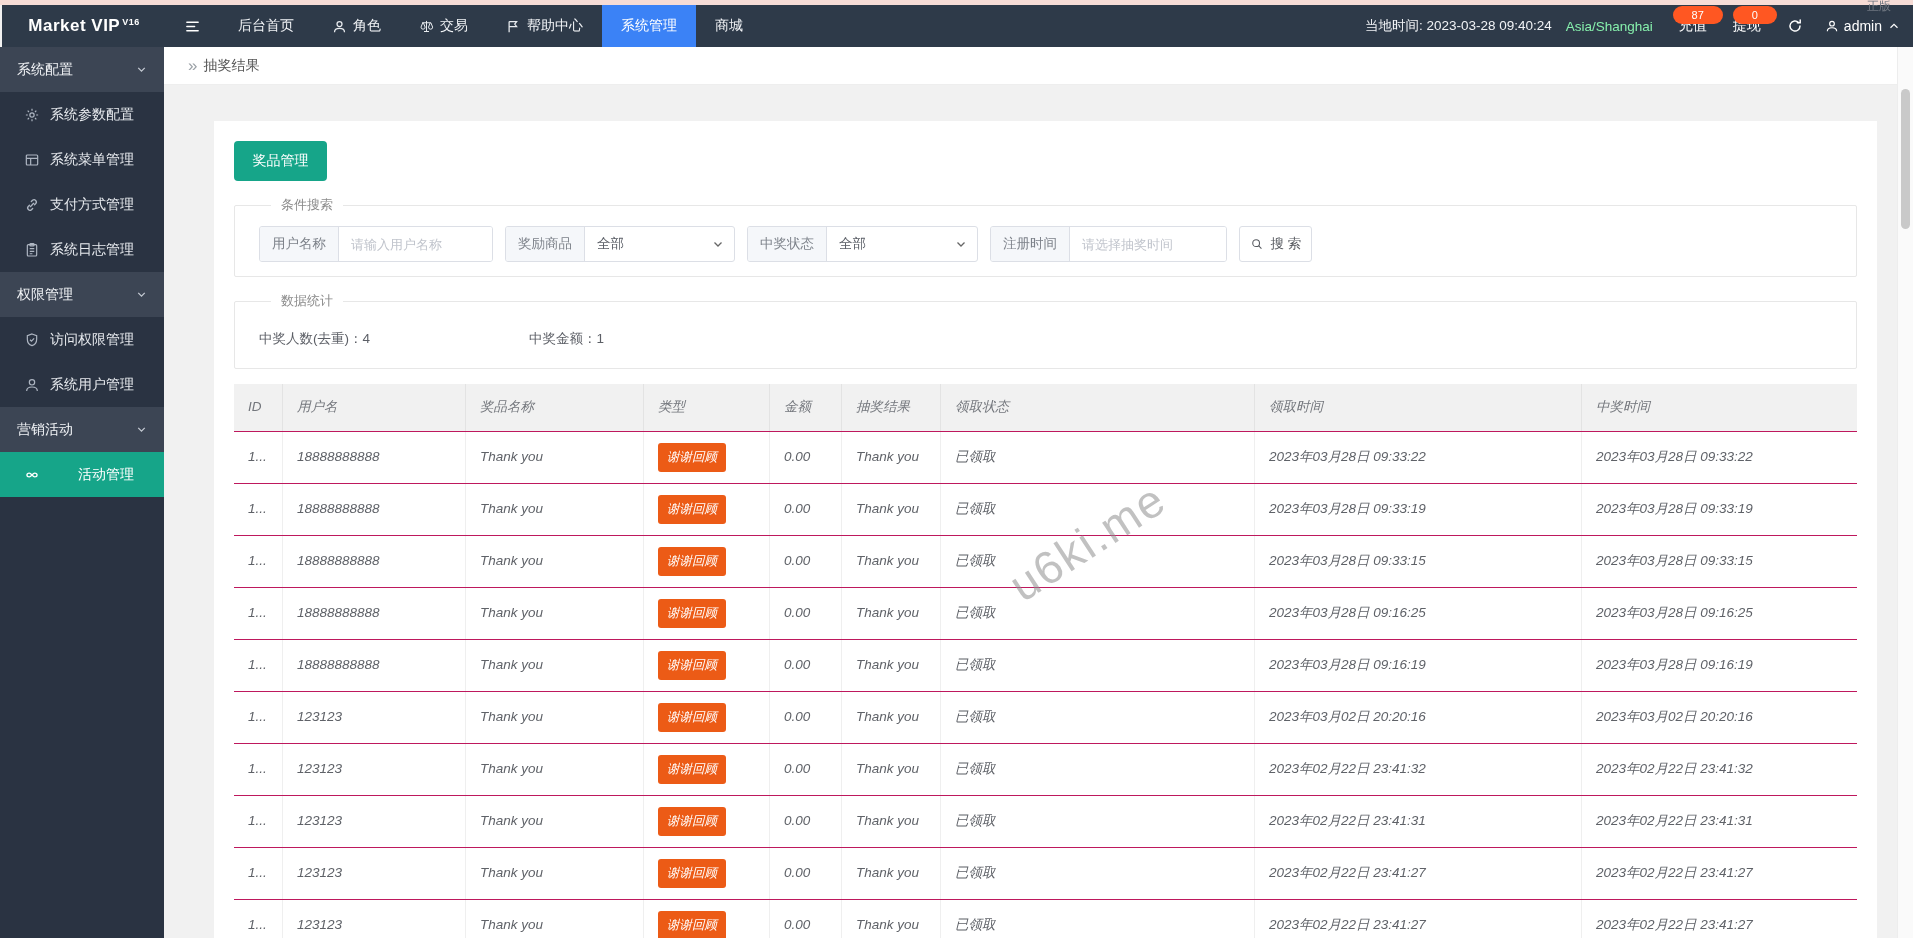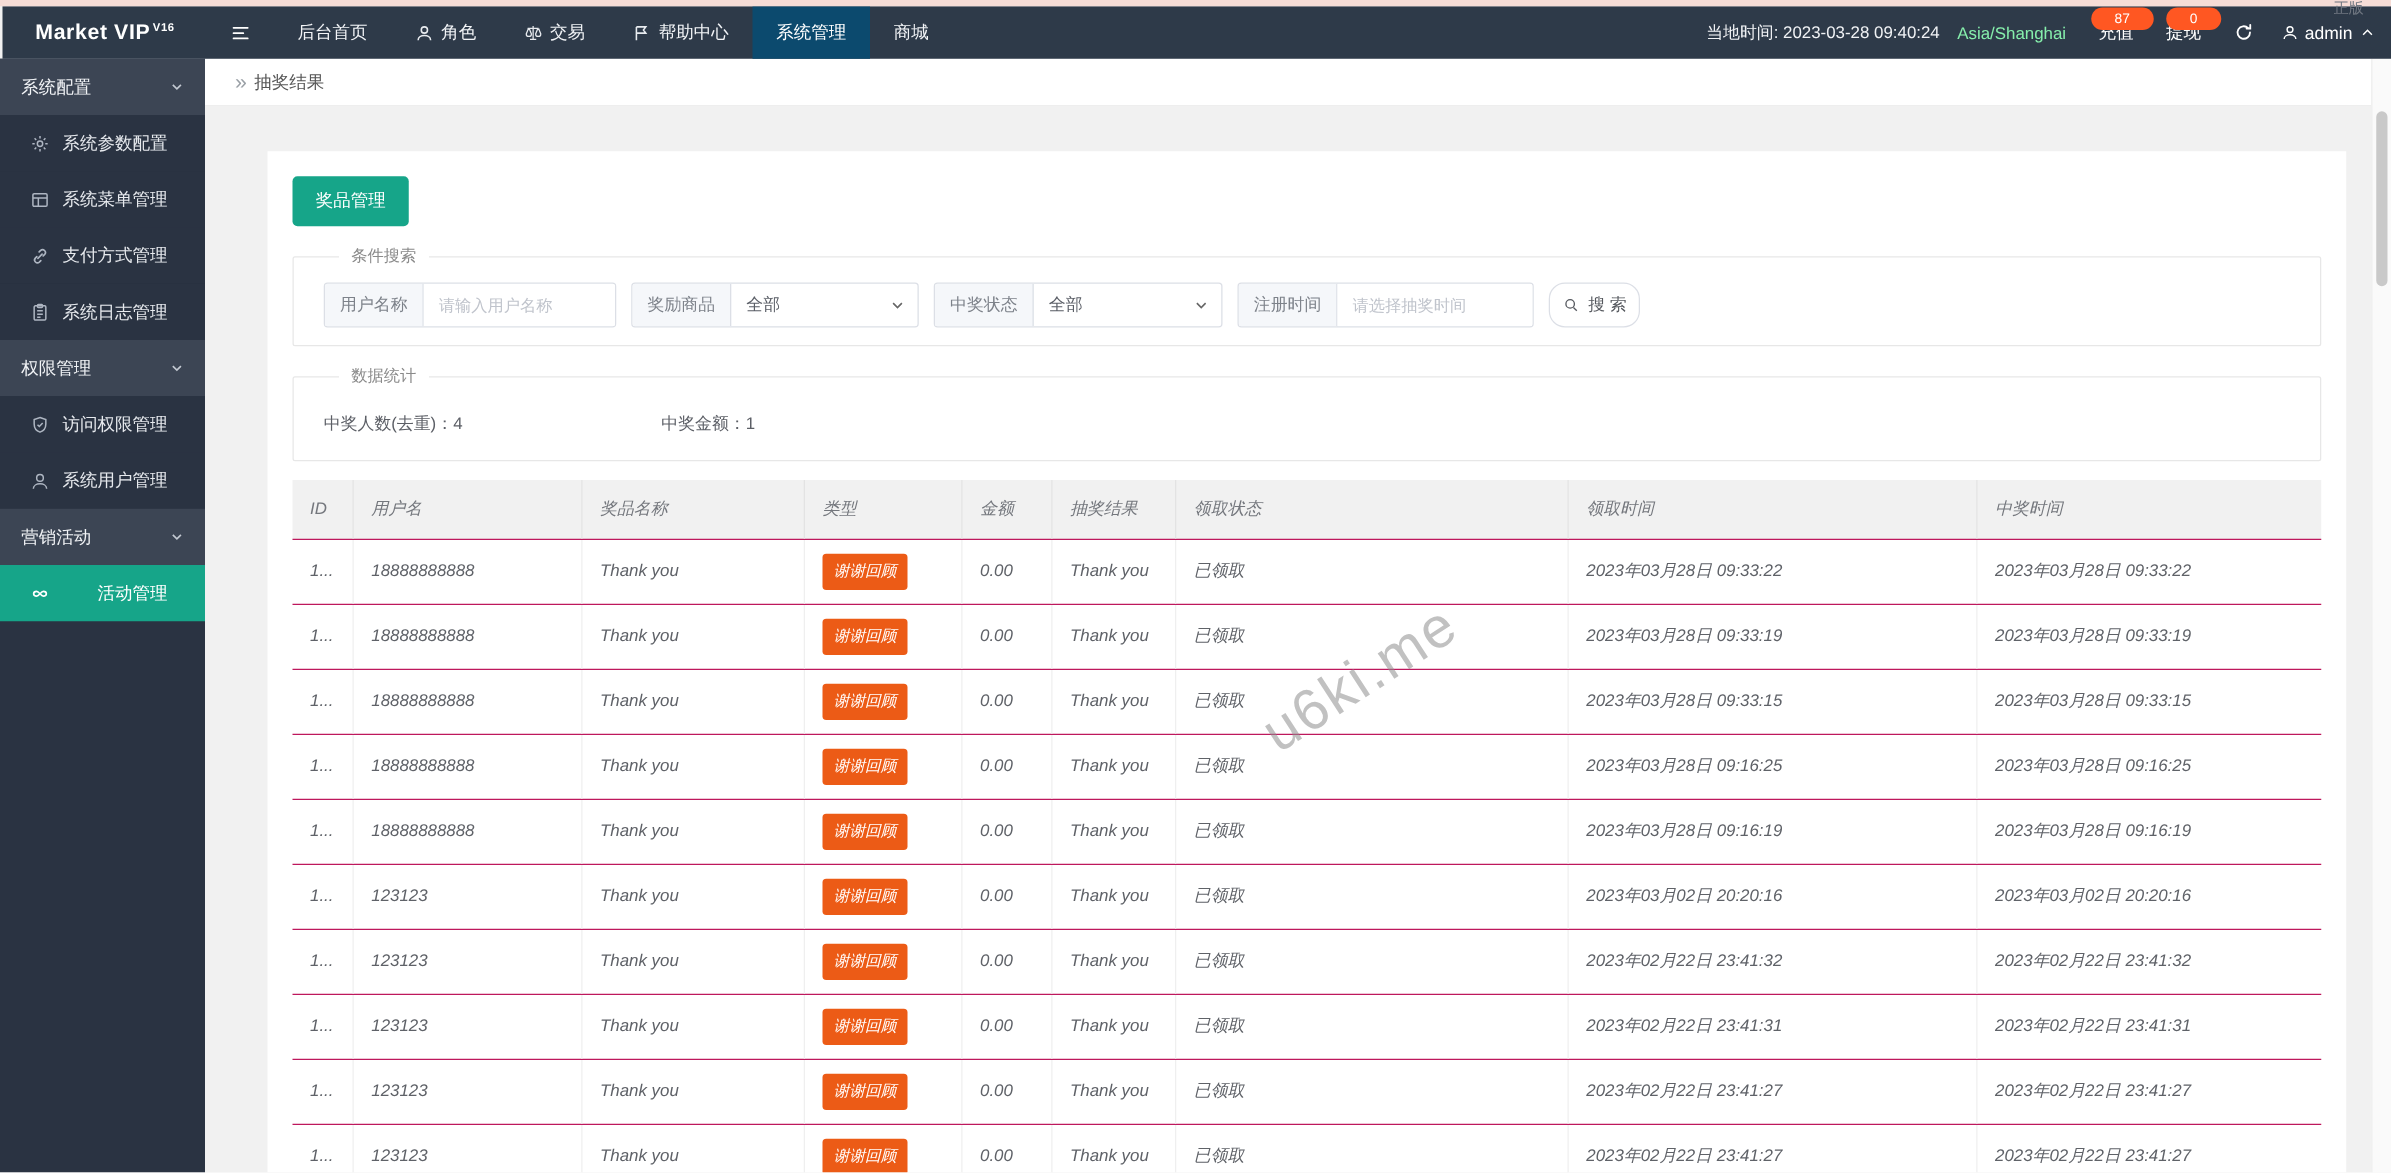--- a/index.html
+++ b/index.html
@@ -16,21 +16,21 @@
             display:flex; align-items:stretch; color:#fff; z-index:50; }
   .brand { width:164px; display:flex; align-items:center; justify-content:center; font-size:17px;
            font-weight:bold; letter-spacing:.5px; cursor:pointer; }
   .brand sup { font-size:9px; margin-left:2px; transform:translateY(-4px); font-weight:bold; }
   .hamburger { display:flex; align-items:center; padding:0 18px; cursor:pointer; }
   .hamburger svg { width:17px; height:17px; stroke:#fff; }
   .nav-menu { display:flex; align-items:stretch; }
   .nav-item { display:flex; align-items:center; gap:6px; padding:0 19px; font-size:14px; color:#f2f4f7;
               cursor:pointer; text-decoration:none; }
   .nav-item svg { width:15px; height:15px; stroke:#e8ebef; }
-  .nav-item.active { background:#0c4a6e; color:#fff; }
+  .nav-item.active { background:#3b82f6; color:#fff; }
   .nav-right { margin-left:auto; display:flex; align-items:center; padding-right:14px; font-size:13.5px; }
   .nav-time { color:#f0f2f5; }
   .nav-tz { color:#86efac; margin-left:14px; }
   .nav-chip { position:relative; margin-left:26px; font-size:14px; color:#fff; cursor:pointer; }
   .chip-badge { position:absolute; top:-11px; right:-16px; min-width:18px; height:18px; padding:0 19px;
                 background:#ff5722; border-radius:9px; font-size:11px; color:#fff; display:flex;
                 align-items:center; justify-content:center; }
   .nav-refresh { margin-left:26px; cursor:pointer; display:flex; align-items:center; }
   .nav-refresh svg { width:16px; height:16px; stroke:#fff; }
   .nav-user { margin-left:22px; display:flex; align-items:center; gap:5px; cursor:pointer; font-size:14px; }
@@ -67,21 +67,21 @@
             margin-right:12px; background:#fff; overflow:hidden; }
   .ilabel { height:100%; display:flex; align-items:center; padding:0 12px; background:#f5f7fa;
             border-right:1px solid #dcdfe6; color:#7d828a; font-size:13.5px; white-space:nowrap; }
   .igroup input { border:none; outline:none; height:100%; padding:0 12px; font-size:13px; color:#555;
                   flex:1; min-width:0; font-family:inherit; }
   .igroup input::placeholder { color:#c0c4cc; }
   .ival { padding:0 12px; font-size:13.5px; color:#5a5e66; flex:1; }
   .igroup .sel-chev { margin-right:10px; width:12px; height:12px; stroke:#666; flex:none; }
   .g1 { width:234px; } .g2 { width:230px; } .g3 { width:231px; } .g4 { width:237px; }
   .btn-search { display:flex; align-items:center; justify-content:center; gap:7px; width:73px; height:36px;
-                background:#fff; border:1px solid #dcdfe6; border-radius:13px; cursor:pointer;
+                background:#fff; border:1px solid #dcdfe6; border-radius:3px; cursor:pointer;
                 font-size:13.5px; color:#55585e; font-family:inherit; }
   .btn-search svg { width:14px; height:14px; stroke:#55585e; }
 
   .stats-fs { padding-bottom:10px; }
   .stats-row { display:flex; align-items:center; font-size:13.5px; color:#5c5f66; padding:8px 0 6px 0; }
   .stat-item { min-width:270px; }
 
   
   .table { margin-top:15px; }
   .tr { display:flex; border-bottom:1px solid #be185d;font-style:italic; }

